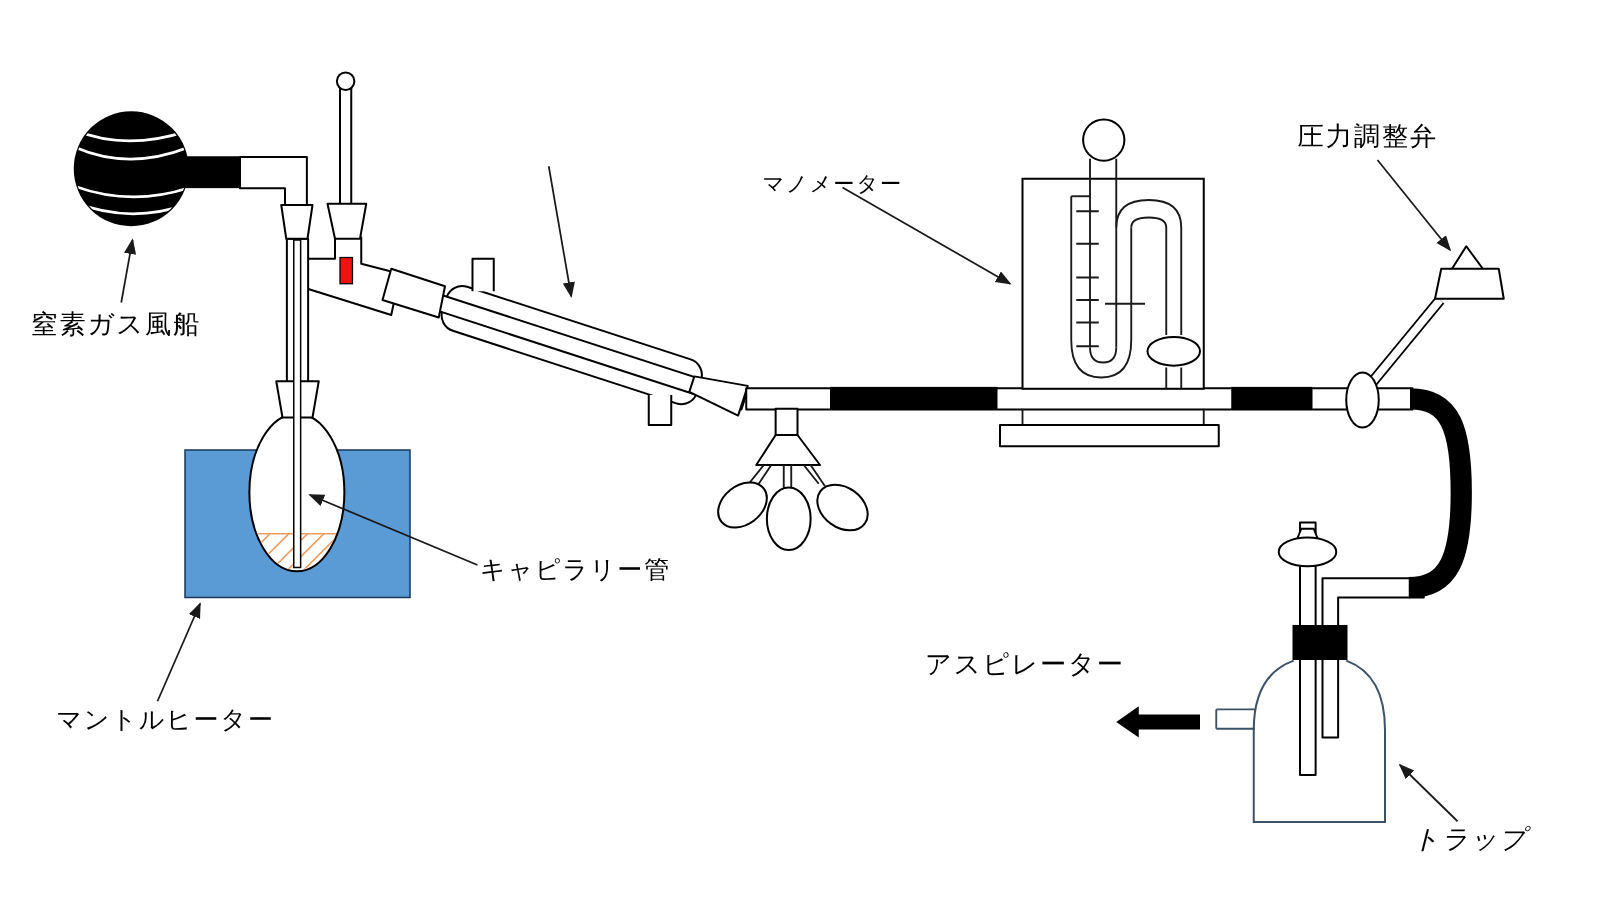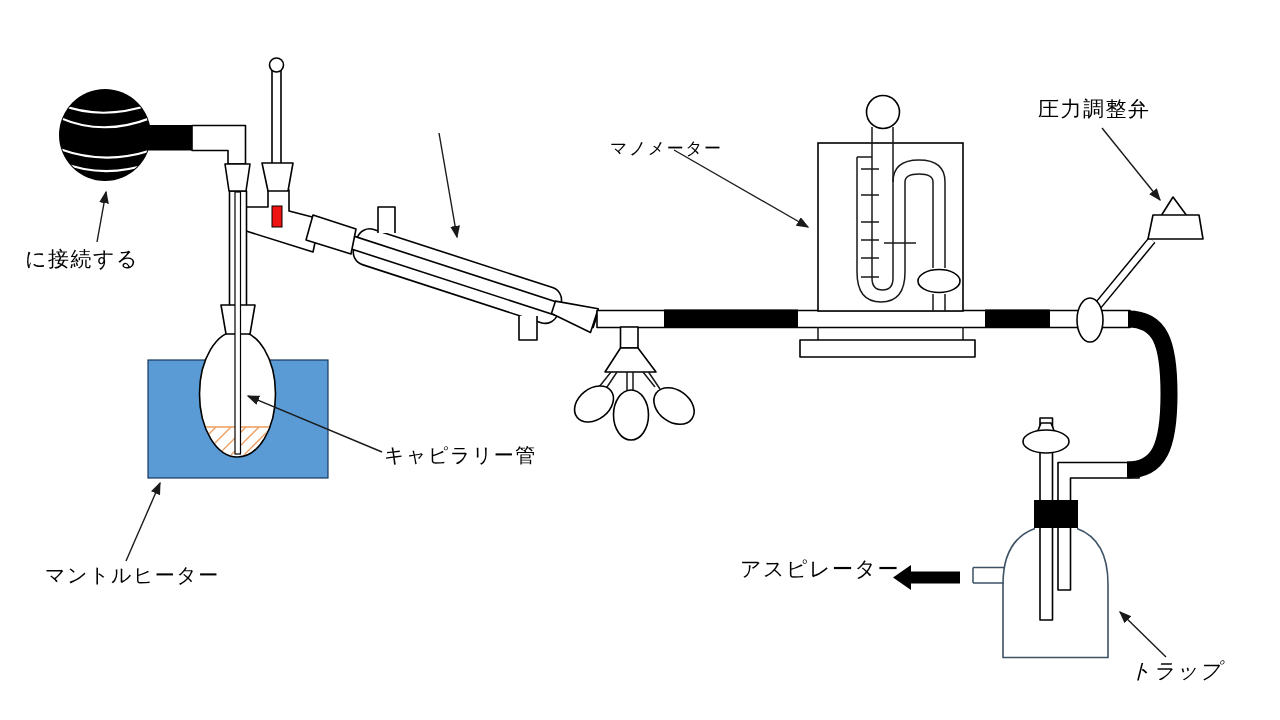--- a/index.html
+++ b/index.html
@@ -152,23 +152,23 @@
     <path class="arrow" d="M97,242 L106,192" marker-end="url(#ah)"></path>
     <path class="arrow" d="M439,133 L457,237" marker-end="url(#ah)"></path>
     <path class="arrow" d="M674,150 L808,227" marker-end="url(#ah)"></path>
     <path class="arrow" d="M1102,128 L1160,200" marker-end="url(#ah)"></path>
     <path class="arrow" d="M382,452 L248,396" marker-end="url(#ah)"></path>
     <path class="arrow" d="M126,561 L160,483" marker-end="url(#ah)"></path>
     <path class="arrow" d="M1166,657 L1120,612" marker-end="url(#ah)"></path>
   </g>
 </svg>
 
-<div class="lbl" style="left:25px;top:246px;font-size:21px;">に接続する</div>
+<div class="lbl" style="left:25px;top:246px;font-size:21px;">窒素ガス風船</div>
 <div class="lbl" style="left:610px;top:118px;font-size:17px;margin-top:20px;">マノメーター</div>
 <div class="lbl" style="left:1038px;top:96px;font-size:21px;">圧力調整弁</div>
 <div class="lbl" style="left:384px;top:443px;font-size:20px;">キャピラリー管</div>
 <div class="lbl" style="left:45px;top:563px;font-size:20px;">マントルヒーター</div>
-<div class="lbl" style="left:740px;top:556px;font-size:21px;">
+<div class="lbl" style="left:740px;top:518px;font-size:21px;">
   <div>アスピレーター</div>
 </div>
 <div class="lbl" style="left:1130px;top:658px;font-size:21px;font-style:italic;">トラップ</div>
 
 </div>
 
 </body></html>

